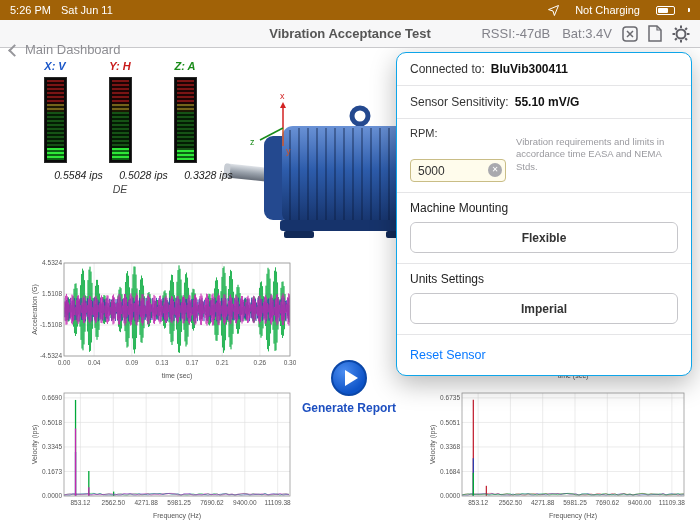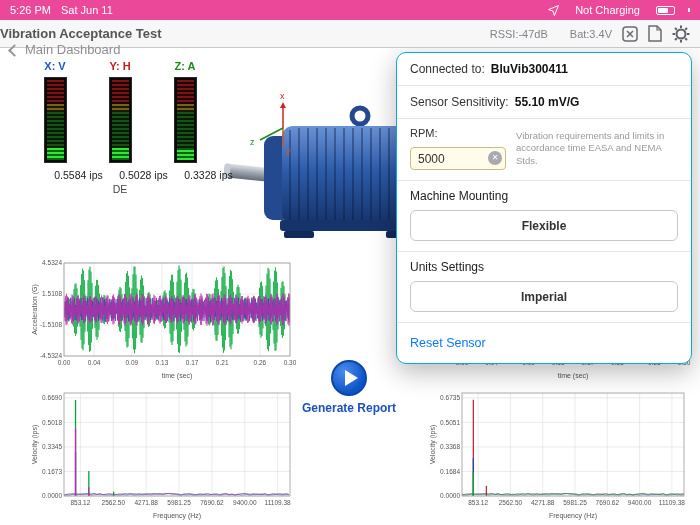--- a/index.html
+++ b/index.html
@@ -1,42 +1,42 @@
 <!DOCTYPE html>
 <html><head>
 <meta charset="utf-8">
 <style>
   * { margin:0; padding:0; box-sizing:border-box; }
   body { font-family:"Liberation Sans", sans-serif; background:#fff; }
   #app { position:relative; width:700px; height:525px; background:#fff; overflow:hidden; }
 
   
-  .status-bar { position:absolute; left:0; top:0; width:700px; height:20px; background:#ec4899;
+  .status-bar { position:absolute; left:0; top:0; width:700px; height:20px; background:#a16207;
     color:#fff; display:flex; justify-content:space-between; align-items:center;
     padding:0 10px; font-size:11px; z-index:40; }
   .status-left { display:flex; gap:10px; }
   .status-right { display:flex; gap:16px; align-items:center; }
   .battery { width:19px; height:9px; border:1px solid #fff; border-radius:2px; display:inline-block; padding:1px; }
   .battery-fill { display:block; height:100%; width:68%; background:#fff; border-radius:1px; }
   .battery-nub { width:2px; height:4px; background:#fff; border-radius:0 1px 1px 0; display:inline-block; margin-left:-3px; }
 
   
   .nav-bar { position:absolute; left:0; top:20px; width:700px; height:28px; background:#f7f7f8;
     border-bottom:1px solid #c9c9cc; display:flex; align-items:center; z-index:35; }
   .nav-left { display:flex; align-items:center; gap:6px; padding-left:10px; cursor:pointer;margin-top:32px; }
   .chevron-left { width:9px; height:9px; border-left:2px solid #96969b; border-bottom:2px solid #96969b;
     transform:rotate(45deg); margin-top:1px; }
   .back-label { color:#8e8e93; font-size:13px; }
-  .nav-title { position:absolute; left:0; right:0; text-align:left; color:#555; font-size:13px; font-weight:bold; pointer-events:none; }
+  .nav-title { position:absolute; left:0; right:0; text-align:center; color:#555; font-size:13px; font-weight:bold; pointer-events:none; }
   .nav-right { margin-left:auto; display:flex; align-items:center; gap:10px; padding-right:10px; }
-  .nav-telemetry { color:#82828a; font-size:11px; display:flex; gap:22px; }
+  .nav-telemetry { color:#82828a; font-size:13px; display:flex; gap:12px; }
   .nav-icon { display:flex; align-items:center; cursor:pointer; }
 
   
-  .meters { position:absolute; left:33px; top:60px; display:flex; gap:21px; z-index:2; }
+  .meters { position:absolute; left:33px; top:60px; display:flex; gap:21px; z-index:2;font-style:italic; }
   .meter { width:44px; display:flex; flex-direction:column; align-items:center; }
   .meter-label { font-size:11px; font-weight:bold; margin-bottom:5px; }
   .meter:nth-child(1) .meter-label { color:#1a56c8; }
   .meter:nth-child(2) .meter-label { color:#c81a1a; }
   .meter:nth-child(3) .meter-label { color:#1a8c1a; }
   .meter-bar { width:23px; height:86px; background:#0a0a0a; border:1px solid #2a2a2a; padding:2px;
     display:flex; flex-direction:column; }
   .zone { width:100%; }
   .zone.red    { height:30%; background:repeating-linear-gradient(to bottom,#7a1414 0 2px,#1c0404 2px 4px); }
   .zone.yellow { height:10%; background:repeating-linear-gradient(to bottom,#72621a 0 2px,#1c1804 2px 4px); }
@@ -49,21 +49,21 @@
   .motor-wrap { position:absolute; left:210px; top:88px; z-index:1; }
 
   
   .panel { position:absolute; left:396px; top:52px; width:296px; background:#fff; z-index:20;
     border:1px solid #0ea5e9; border-radius:10px; box-shadow:0 8px 26px rgba(0,0,0,0.28);
     overflow:hidden; }
   .prow { display:flex; align-items:center; gap:6px; padding:9px 13px; border-bottom:1px solid #e5e5e7; font-size:12px; color:#333; }
   .pvalue { font-weight:bold; color:#111; }
   .psection { padding:8px 13px 10px 13px; border-bottom:1px solid #e5e5e7; }
   .rpm-section { display:flex; align-items:center; gap:10px; }
-  .rpm-label { font-size:11px; color:#333; margin-bottom:8px; }
+  .rpm-label { font-size:11px; color:#333; margin-bottom:20px; }
   .rpm-input-wrap { position:relative; width:96px; }
   .rpm-input { width:96px; height:23px; border:1px solid #c9bd86; border-radius:4px; background:#fffcec;
     font-size:12px; color:#333; padding:0 20px 0 7px; font-family:"Liberation Sans",sans-serif; outline:none; }
   .clear-icon { position:absolute; right:4px; top:4px; width:14px; height:14px; border-radius:50%;
     background:#a9a9ae; color:#fff; font-size:8px; line-height:14px; text-align:center; cursor:pointer; }
   .rpm-hint { flex:1; font-size:9.5px; color:#9a9a9f; line-height:1.3; }
   .sec-label { font-size:12px; color:#222; margin-bottom:7px; }
   .seg { display:flex; width:100%; height:31px; background:#ededee; border:1px solid #c6c6ca; border-radius:6px; overflow:hidden; }
   .seg-opt { flex:1; display:flex; align-items:center; justify-content:center; font-size:12px; color:#333; cursor:pointer; }
   .seg-opt.selected { background:#fff; border:1px solid #bcbcc0; border-radius:5px; font-weight:bold;

